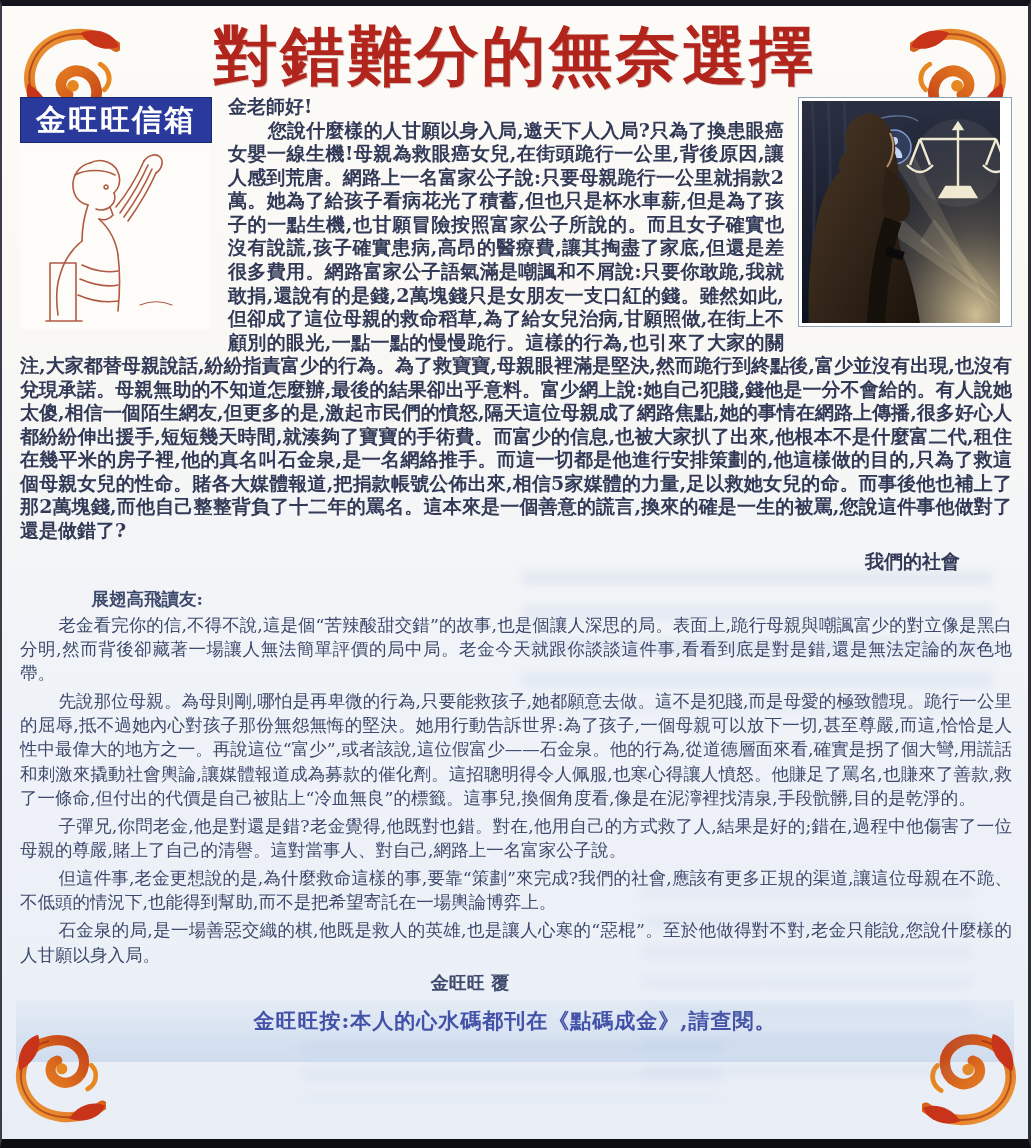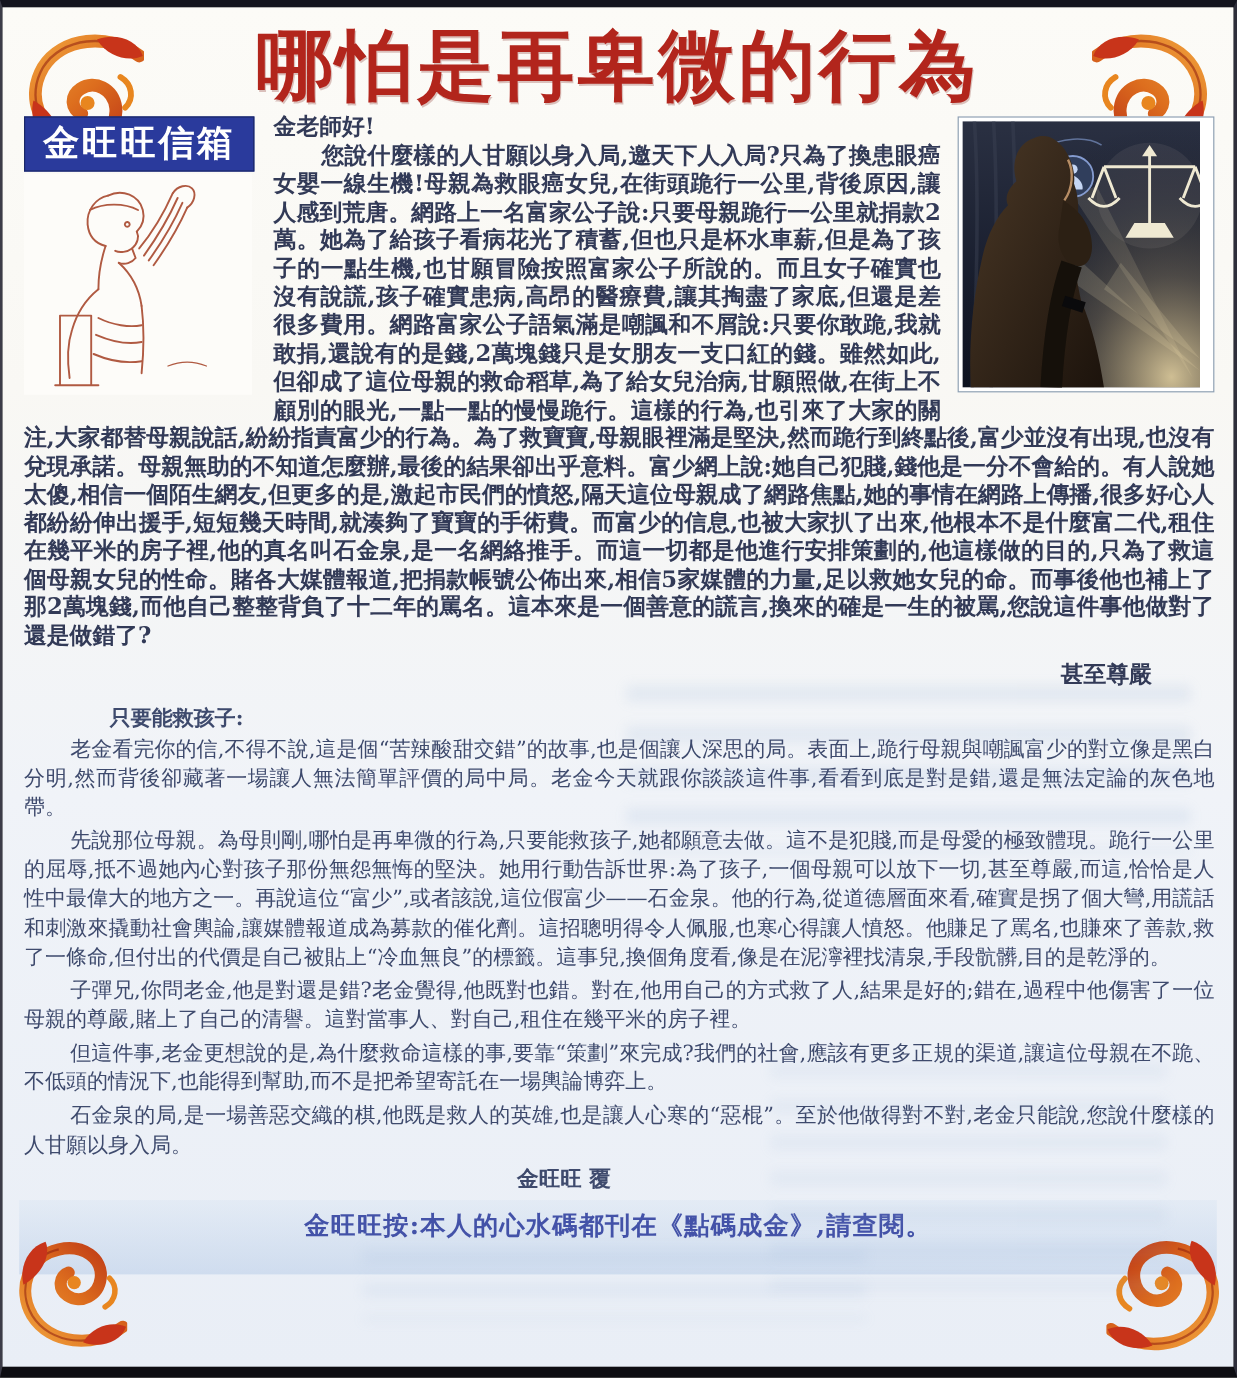--- a/index.html
+++ b/index.html
@@ -95,21 +95,21 @@
       <use href="#flourish"></use>
     </svg>
   <svg class="orn br" viewBox="0 0 100 104">
       <use href="#flourish"></use>
     </svg>
 
   <div class="ghost g1"></div>
   <div class="ghost g2"></div>
   <div class="ghost g3"></div>
 
-  <div class="title">哪怕是再卑微的行為</div>
+  <div class="title">對錯難分的無奈選擇</div>
 
   <div class="content">
     <div class="letter">
 
       <div class="left-col">
         <div class="mailbox-head">金旺旺信箱</div>
         <svg class="illus" viewBox="0 0 190 184">
           <g fill="none" stroke="#b05a42" stroke-width="1.6" stroke-linecap="round">
             <path d="M70,18 C60,20 52,30 53,42 C54,52 60,58 68,60"></path>
             <path d="M70,18 C82,12 96,18 99,30 C101,38 98,44 94,48"></path>
@@ -188,28 +188,28 @@
             <path d="M74,222 C76,186 80,150 91,119" fill="none" stroke="#15100a" stroke-width="18"></path>
             <rect x="84" y="148" width="18" height="9" fill="#0a0a0c" transform="rotate(18 93 152)"></rect>
           </g>
         </svg>
       </div>
 
       <div class="letter-text">
         <p class="salutation">金老師好!</p>
         <p class="body">您說什麼樣的人甘願以身入局,邀天下人入局?只為了換患眼癌女嬰一線生機!母親為救眼癌女兒,在街頭跪行一公里,背後原因,讓人感到荒唐。網路上一名富家公子說:只要母親跪行一公里就捐款2萬。她為了給孩子看病花光了積蓄,但也只是杯水車薪,但是為了孩子的一點生機,也甘願冒險按照富家公子所說的。而且女子確實也沒有說謊,孩子確實患病,高昂的醫療費,讓其掏盡了家底,但還是差很多費用。網路富家公子語氣滿是嘲諷和不屑說:只要你敢跪,我就敢捐,還說有的是錢,2萬塊錢只是女朋友一支口紅的錢。雖然如此,但卻成了這位母親的救命稻草,為了給女兒治病,甘願照做,在街上不顧別的眼光,一點一點的慢慢跪行。這樣的行為,也引來了大家的關注,大家都替母親說話,紛紛指責富少的行為。為了救寶寶,母親眼裡滿是堅決,然而跪行到終點後,富少並沒有出現,也沒有兌現承諾。母親無助的不知道怎麼辦,最後的結果卻出乎意料。富少網上說:她自己犯賤,錢他是一分不會給的。有人說她太傻,相信一個陌生網友,但更多的是,激起市民們的憤怒,隔天這位母親成了網路焦點,她的事情在網路上傳播,很多好心人都紛紛伸出援手,短短幾天時間,就湊夠了寶寶的手術費。而富少的信息,也被大家扒了出來,他根本不是什麼富二代,租住在幾平米的房子裡,他的真名叫石金泉,是一名網絡推手。而這一切都是他進行安排策劃的,他這樣做的目的,只為了救這個母親女兒的性命。賭各大媒體報道,把捐款帳號公佈出來,相信5家媒體的力量,足以救她女兒的命。而事後他也補上了那2萬塊錢,而他自己整整背負了十二年的罵名。這本來是一個善意的謊言,換來的確是一生的被罵,您說這件事他做對了還是做錯了?</p>
       </div>
-      <div class="sig-right">甚至尊嚴</div>
+      <div class="sig-right">我們的社會</div>
     </div>
 
     <div class="reply">
-      <p class="salutation">只要能救孩子:</p>
+      <p class="salutation">展翅高飛讀友:</p>
       <p>老金看完你的信,不得不說,這是個“苦辣酸甜交錯”的故事,也是個讓人深思的局。表面上,跪行母親與嘲諷富少的對立像是黑白分明,然而背後卻藏著一場讓人無法簡單評價的局中局。老金今天就跟你談談這件事,看看到底是對是錯,還是無法定論的灰色地帶。</p>
       <p>先說那位母親。為母則剛,哪怕是再卑微的行為,只要能救孩子,她都願意去做。這不是犯賤,而是母愛的極致體現。跪行一公里的屈辱,抵不過她內心對孩子那份無怨無悔的堅決。她用行動告訴世界:為了孩子,一個母親可以放下一切,甚至尊嚴,而這,恰恰是人性中最偉大的地方之一。再說這位“富少”,或者該說,這位假富少——石金泉。他的行為,從道德層面來看,確實是拐了個大彎,用謊話和刺激來撬動社會輿論,讓媒體報道成為募款的催化劑。這招聰明得令人佩服,也寒心得讓人憤怒。他賺足了罵名,也賺來了善款,救了一條命,但付出的代價是自己被貼上“冷血無良”的標籤。這事兒,換個角度看,像是在泥濘裡找清泉,手段骯髒,目的是乾淨的。</p>
-      <p>子彈兄,你問老金,他是對還是錯?老金覺得,他既對也錯。對在,他用自己的方式救了人,結果是好的;錯在,過程中他傷害了一位母親的尊嚴,賭上了自己的清譽。這對當事人、對自己,租住在幾平米的房子裡。</p>
+      <p>子彈兄,你問老金,他是對還是錯?老金覺得,他既對也錯。對在,他用自己的方式救了人,結果是好的;錯在,過程中他傷害了一位母親的尊嚴,賭上了自己的清譽。這對當事人、對自己,網路上一名富家公子說。</p>
       <p>但這件事,老金更想說的是,為什麼救命這樣的事,要靠“策劃”來完成?我們的社會,應該有更多正規的渠道,讓這位母親在不跪、不低頭的情況下,也能得到幫助,而不是把希望寄託在一場輿論博弈上。</p>
       <p>石金泉的局,是一場善惡交織的棋,他既是救人的英雄,也是讓人心寒的“惡棍”。至於他做得對不對,老金只能說,您說什麼樣的人甘願以身入局。</p>
       <div class="reply-sig">金旺旺 覆</div>
     </div>
   </div>
 
   <div class="footer-band">
     <span class="footer-note">金旺旺按:本人的心水碼都刊在《點碼成金》,請查閱。</span>
   </div>
 

